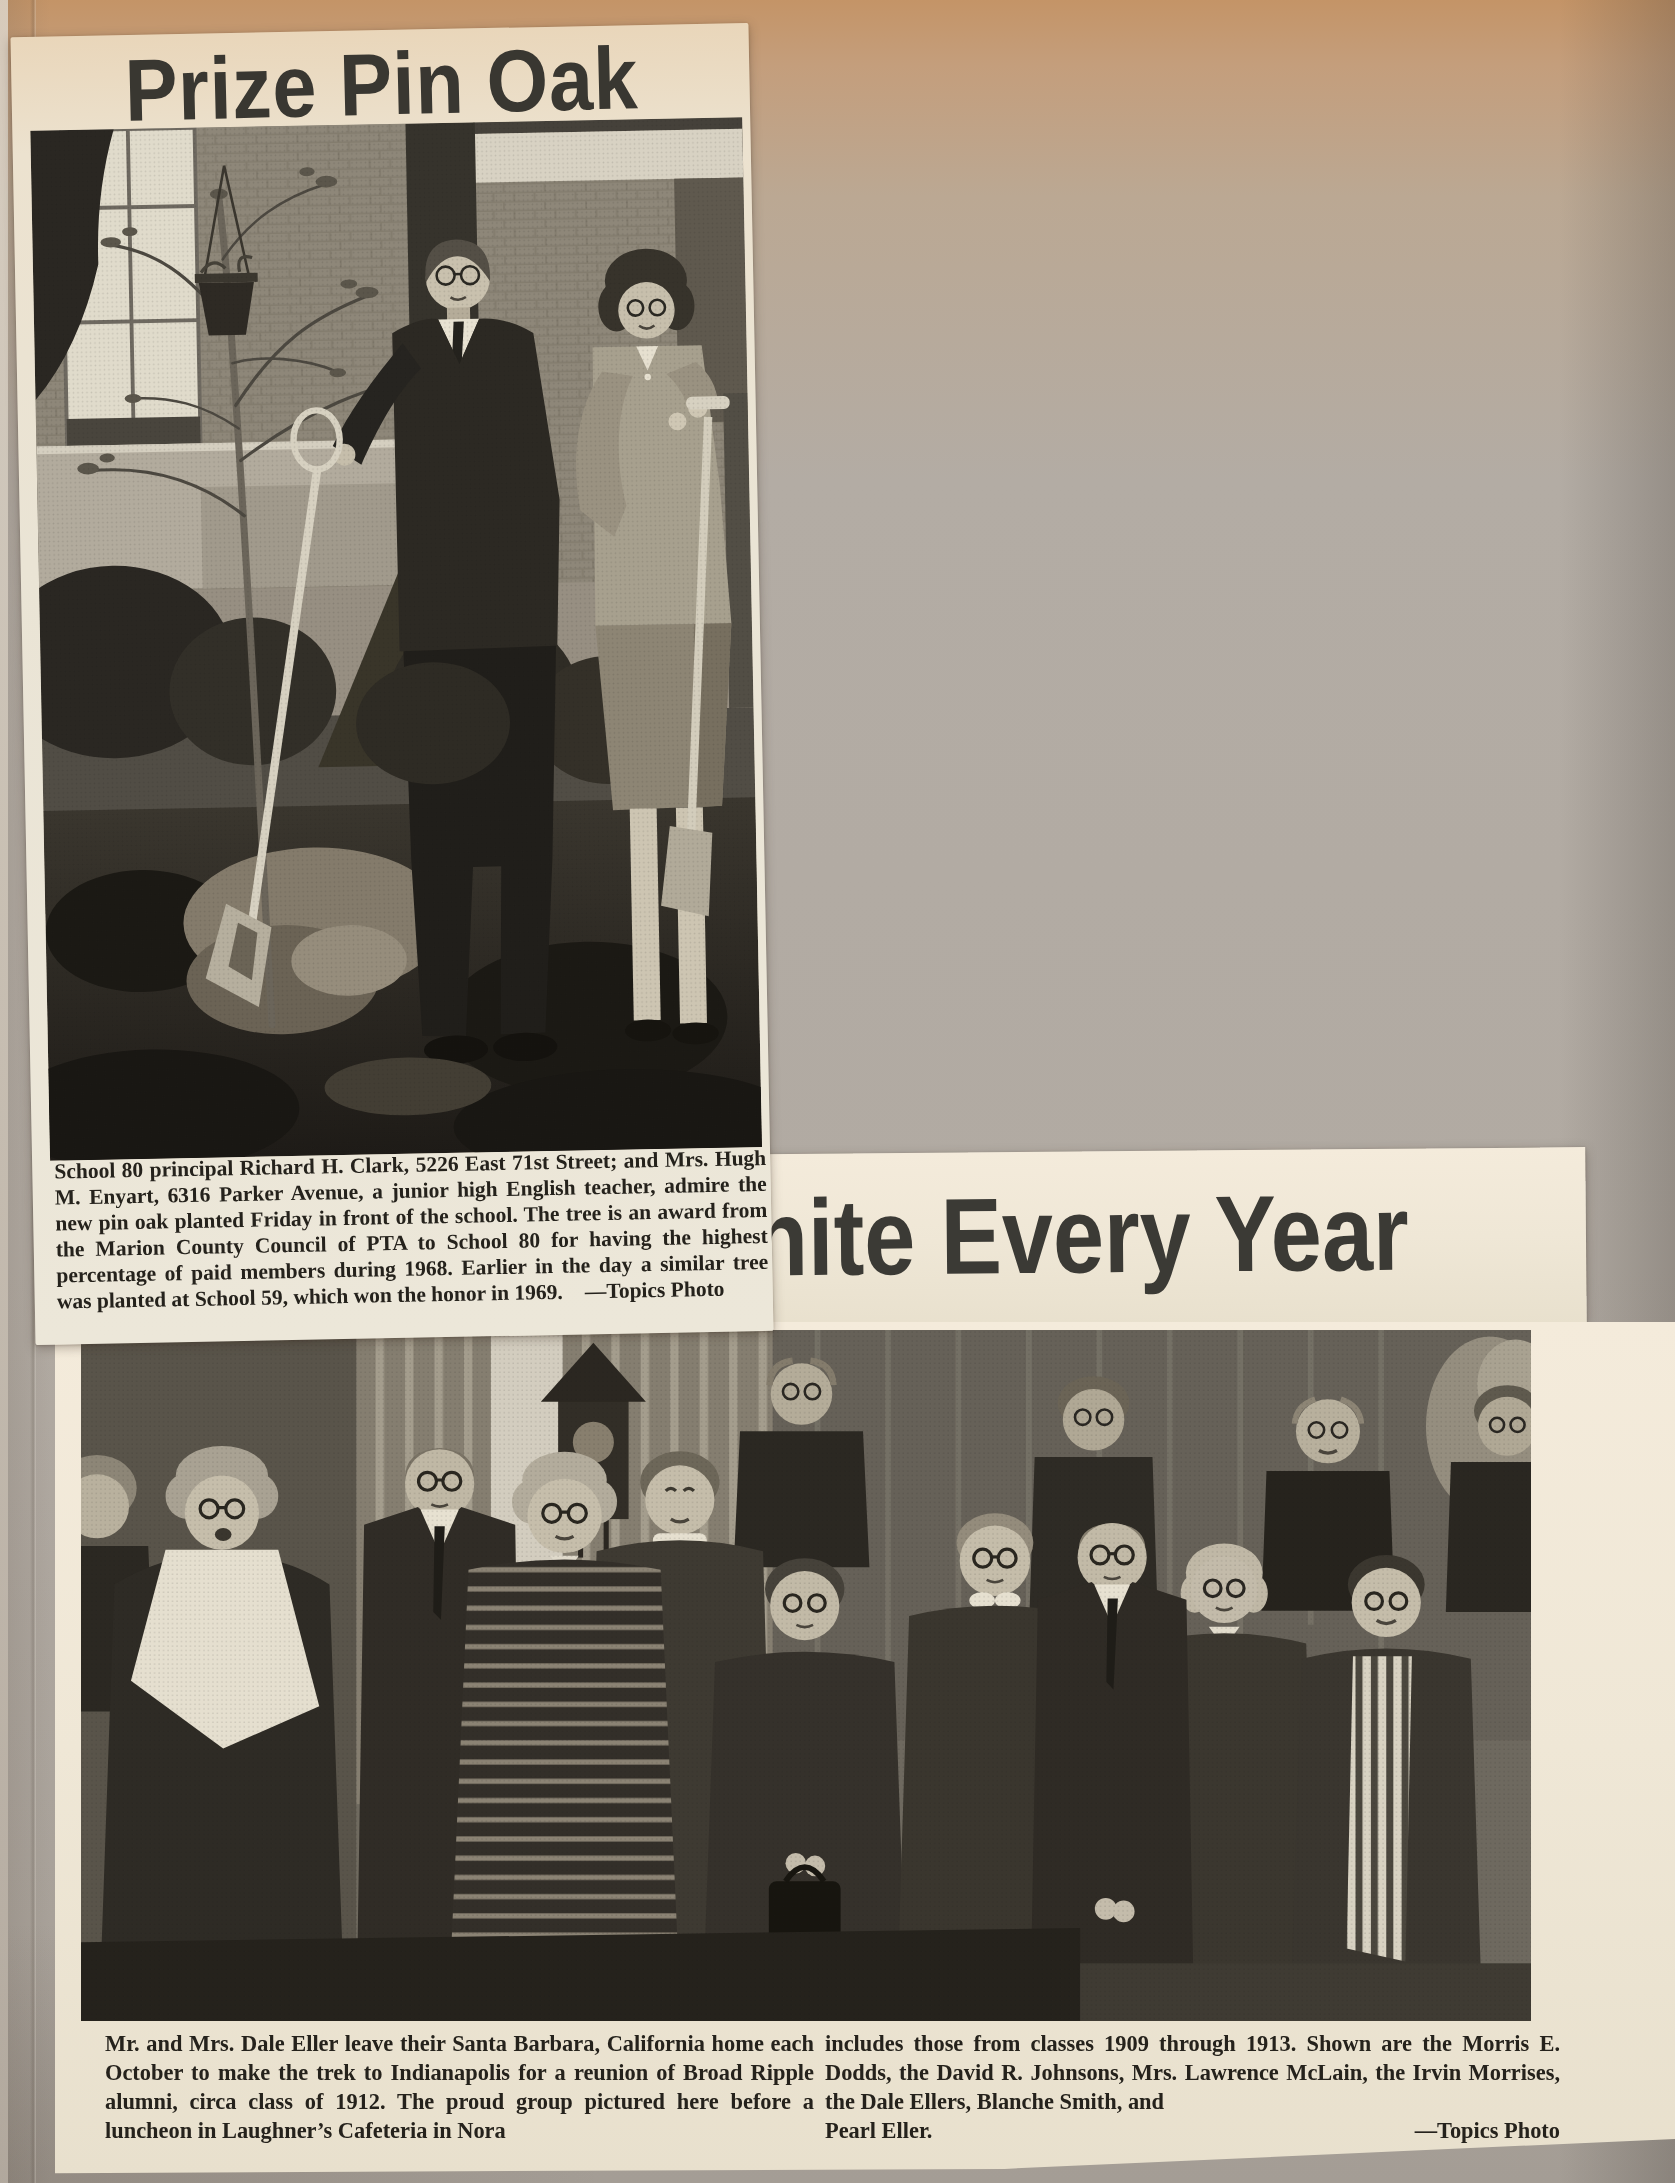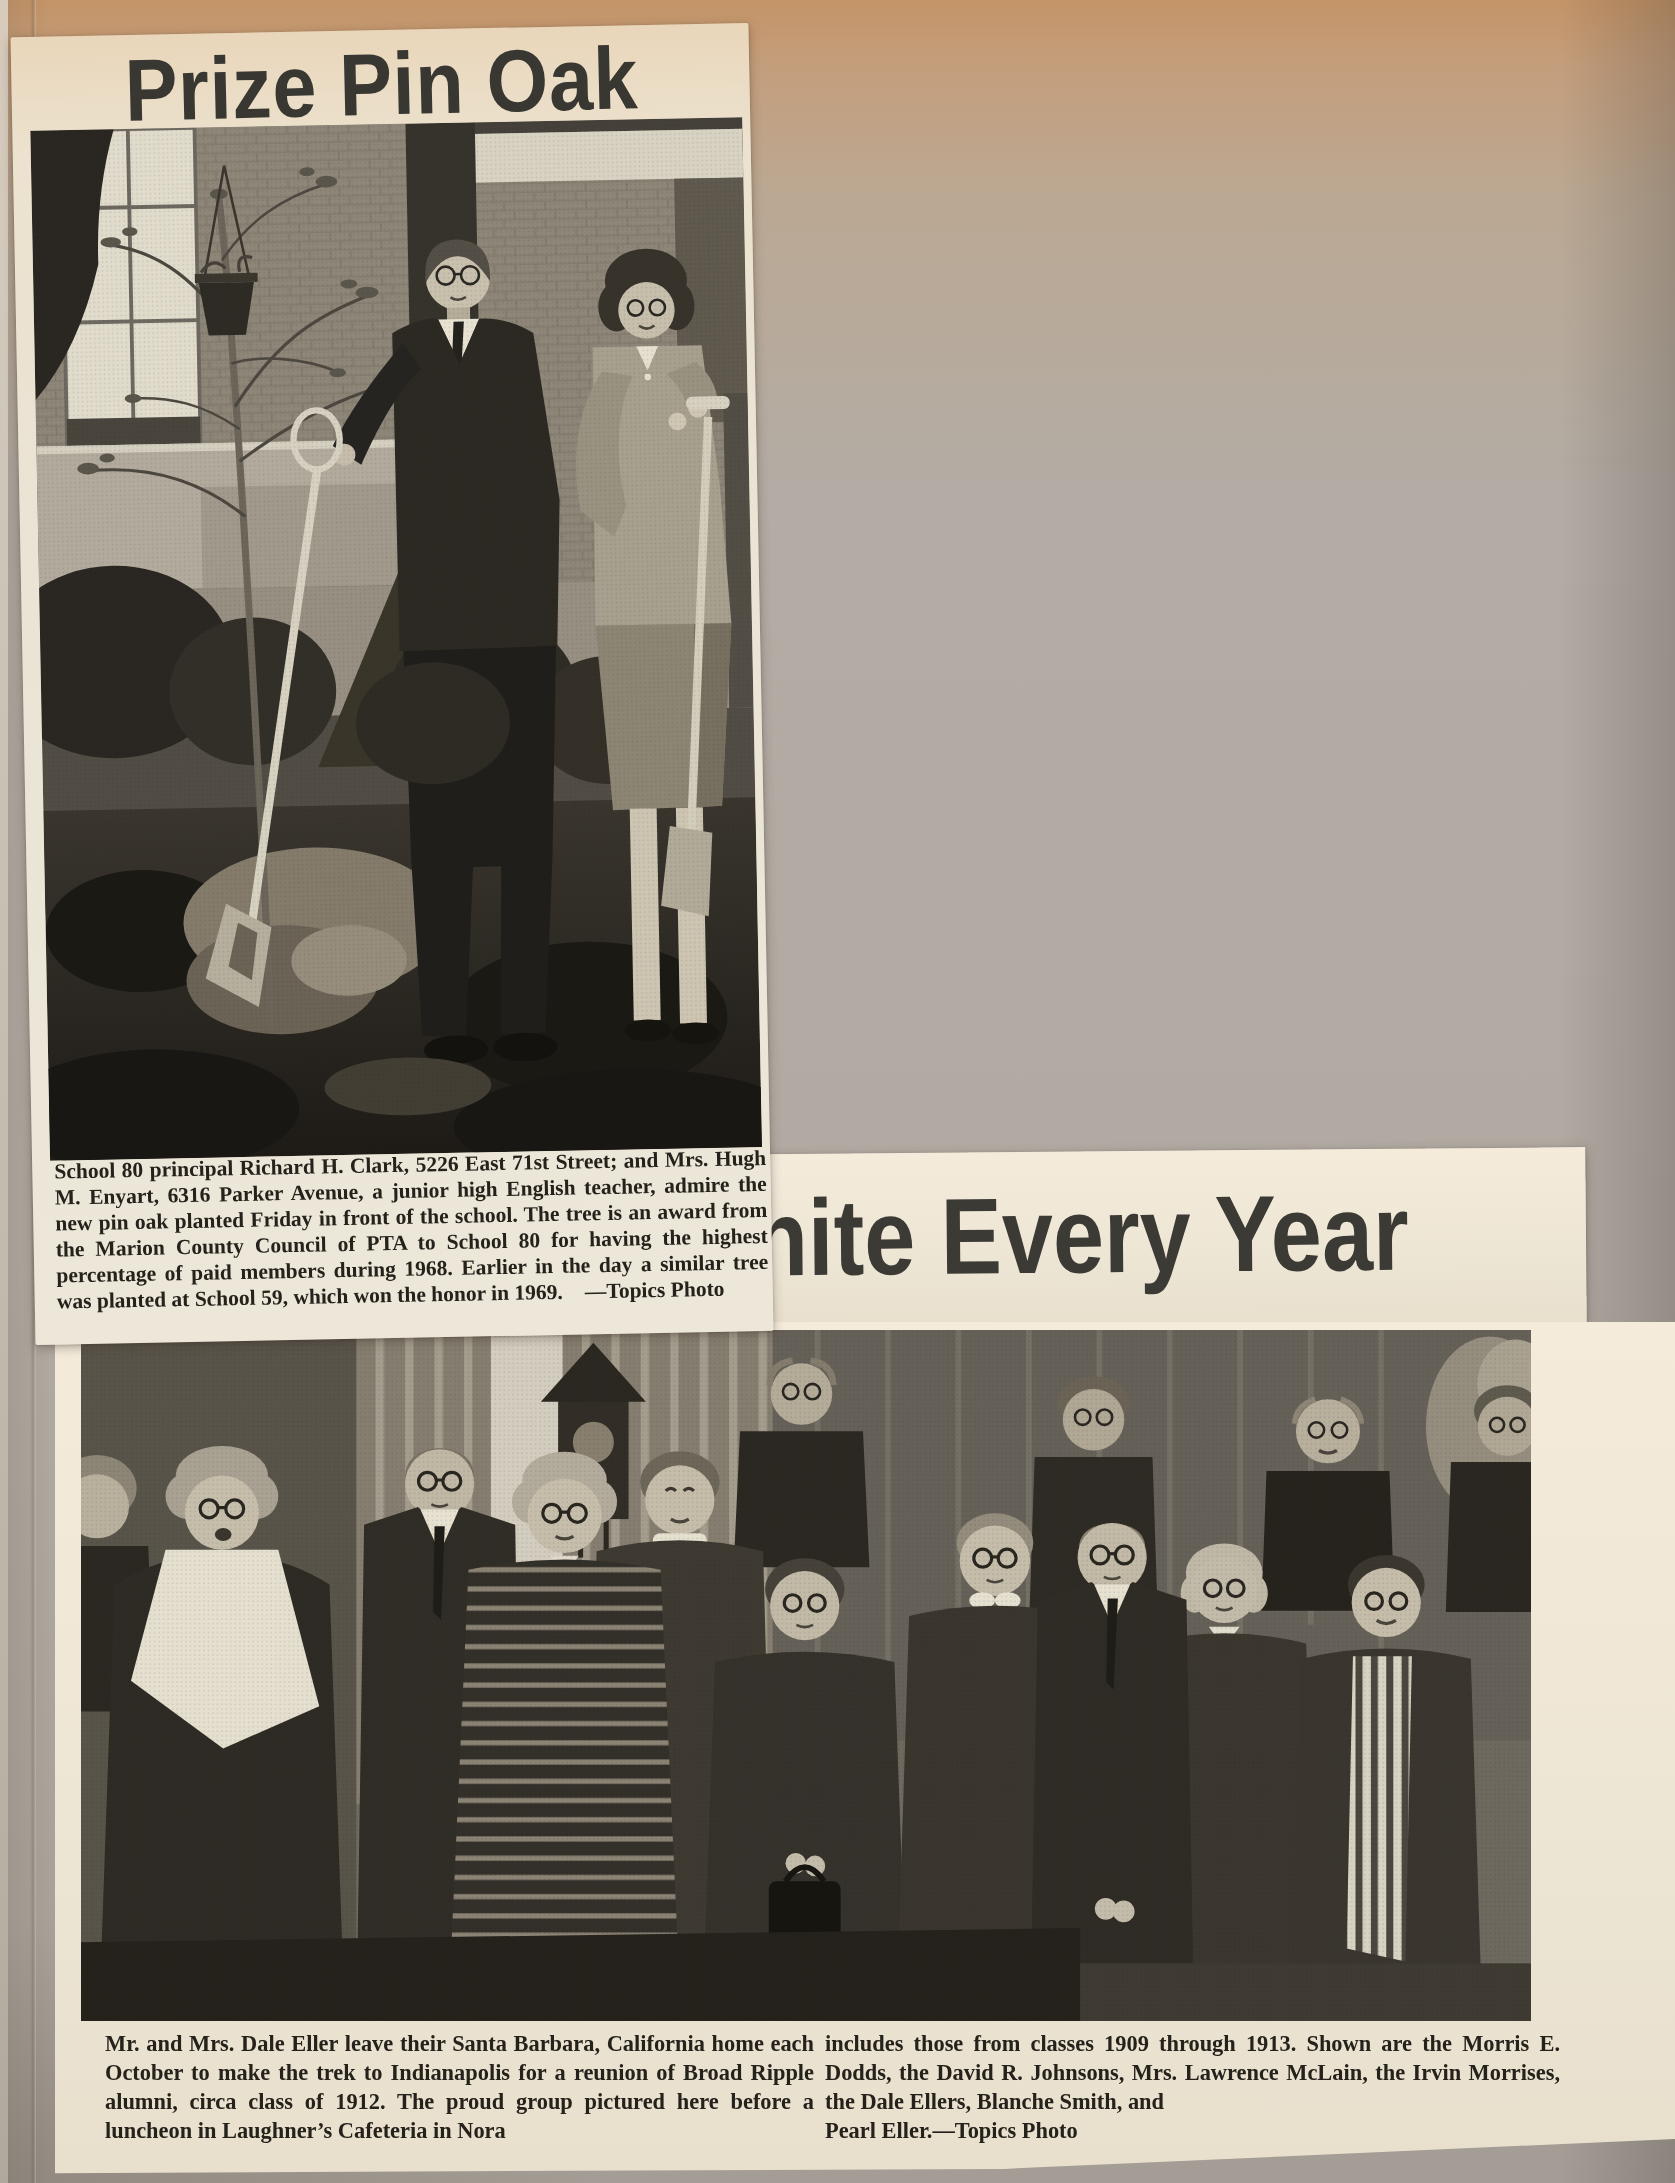--- a/index.html
+++ b/index.html
@@ -31,21 +31,21 @@
     font-family:"Liberation Sans", sans-serif;font-weight:700;font-size:108px;line-height:1.2;
     color:#3b3a35;letter-spacing:0px;transform:scaleX(.85);transform-origin:left top;}
   .clip1{z-index:2;}
   .clip2b{left:55px;top:1322px;width:1637px;height:852px;z-index:1;
     clip-path:polygon(0 0, 100% 0, 100% 95.8%, 58% 99.4%, 0 99.9%);}
   .photo-frame2{position:absolute;left:26px;top:7.7px;width:1450px;height:691px;background:#6e695f;overflow:hidden;}
   .cols{position:absolute;left:0;top:707px;width:1495px;}
   .colL{position:absolute;left:50px;top:0;width:709px;margin:0;font-size:22.4px;line-height:29px;}
   .colR{position:absolute;left:770px;top:0;width:735px;}
   .colR p{margin:0;font-size:22.4px;line-height:29px;}
-  .lastline{display:flex;font-size:22.4px;line-height:29px;font-weight:700;color:#25221c;}
+  .lastline{display:flex;justify-content:space-between;font-size:22.4px;line-height:29px;font-weight:700;color:#25221c;}
   figure{margin:0;}
   svg{display:block;}
 </style>
 </head>
 <body>
 
 <div class="page">
   <div class="page-edge"></div>
   <div class="page-crease"></div>
 

